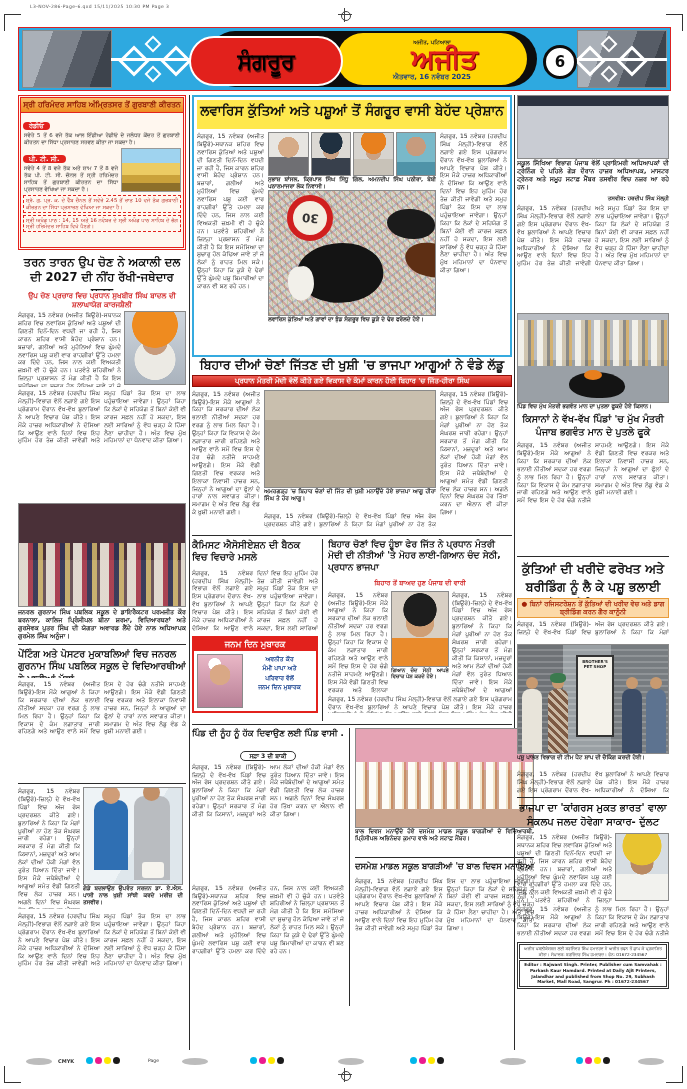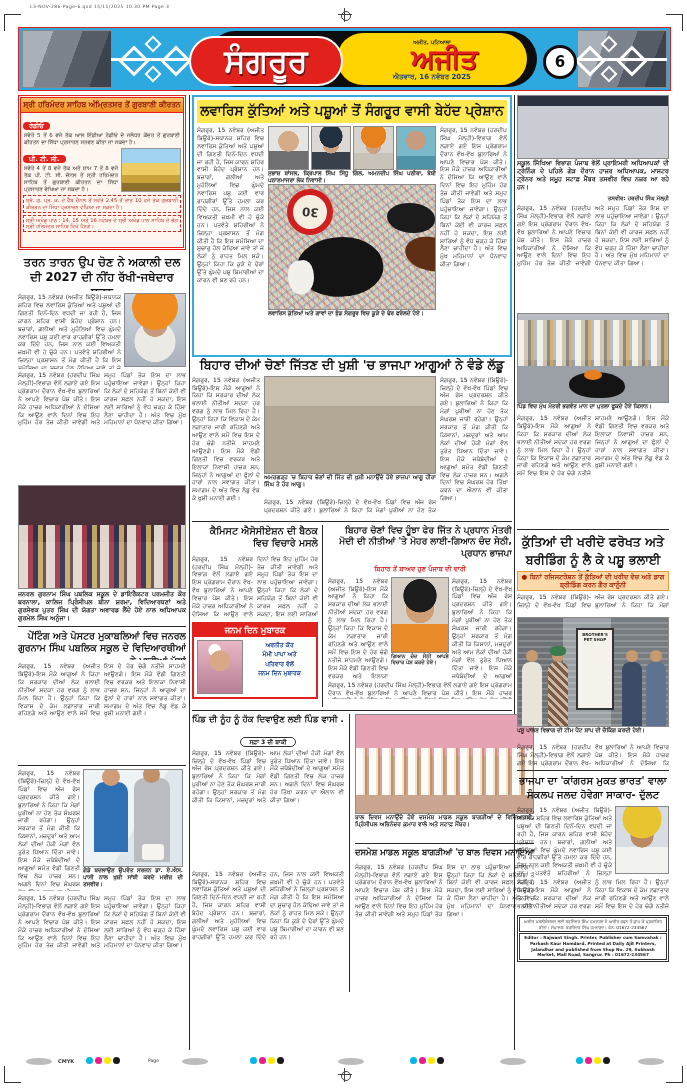--- a/index.html
+++ b/index.html
@@ -29,21 +29,21 @@
   .banner .bphoto{position:absolute;top:2px;width:88px;height:56px;border:1px solid #888;
       background:linear-gradient(110deg,#aab0b8 0 28%,#7d838c 28% 55%,#565c66 55% 80%,#3d434c 80%),
                  repeating-linear-gradient(0deg,rgba(255,255,255,.25) 0 2px,transparent 2px 7px);}
   .banner .bphoto.left{left:3px;} .banner .bphoto.right{right:3px;}
   .diamond{position:absolute;width:16px;height:16px;border:3px solid #fff;transform:rotate(45deg);background:transparent;}
   .diamond.small{width:8px;height:8px;border-width:2px;}
   .bline{position:absolute;top:30px;height:3px;background:#fff;}
   .black-pill{position:absolute;left:188px;top:3px;width:330px;height:56px;background:#0d0d0d;border-radius:28px;}
   .red-oval{position:absolute;left:170px;top:8px;width:150px;height:46px;background:#e2211c;border:2px solid #fff;
             border-radius:26px;display:flex;align-items:center;justify-content:center;
-            font-weight:bold;color:#ffffff;font-size:32px;text-shadow:1px 2px 0 #00000088;}
+            font-weight:bold;color:#000000;font-size:22px;text-shadow:1px 2px 0 #00000088;}
   .yellow-oval{position:absolute;left:318px;top:5px;width:190px;height:52px;background:#ffd400;border-radius:28px;
             display:flex;flex-direction:column;align-items:center;justify-content:center;overflow:hidden;}
   .yellow-oval .tag{font-size:5.5px;font-weight:bold;color:#222;background:#ffd400;margin-top:1px;}
   .yellow-oval .ttl{font-size:27px;line-height:26px;font-weight:bold;color:#e2211c;text-shadow:1px 1px 0 #7a0000;margin-left:25px;}
   .yellow-oval .dt{font-size:7px;font-weight:bold;color:#123d8c;margin-top:1px;}
   .num-badge{position:absolute;left:524px;top:17px;width:28px;height:28px;background:#fff;border:3px solid #0d0d0d;
             border-radius:50%;display:flex;align-items:center;justify-content:center;font-size:15px;font-weight:bold;color:#0d0d0d;}
   
   .vrule{position:absolute;width:1px;background:#2b2b2b;}
   .hrule{height:1px;background:#2b2b2b;margin:3px 0;}
@@ -61,31 +61,31 @@
   .gurbani{border:3px double #e2211c;background:#fff7ef;height:149px;overflow:hidden;}
   .gurbani .ghead{background:linear-gradient(#f9c06a,#ef8b1f);color:#8a1200;font-size:7.6px;font-weight:bold;
                   text-align:center;padding:2px 1px;border-bottom:1px solid #e2211c;}
   .pill{display:inline-block;background:#e2211c;color:#fff;font-size:6.5px;font-weight:bold;
         padding:0 6px;border-radius:8px;margin:2px 0 1px 2px;}
   .gtxt{font-size:5.4px;line-height:1.3;text-align:justify;color:#222;padding:0 3px;}
   .gphoto{float:right;width:58px;height:42px;margin:2px 2px 2px 3px;border:1px solid #999;
       background:linear-gradient(#9fd3ef 0 34%,#eccc63 34% 62%,#caa23a 62% 82%,#8d702a 82%);}
   .gnote{border:1px dashed #e2211c;margin:2px 2px;padding:1px 2px;font-size:5.2px;line-height:1.3;color:#b3261e;text-align:justify;}
   
-  .hl-lead{font-size:13.5px;line-height:1.25;text-align:center;white-space:nowrap;background:#ffe84d;padding:2px 0 4px;}
+  .hl-lead{font-size:13.5px;line-height:1.25;text-align:center;white-space:nowrap;background:#ffe84d;padding:2px 0 10px;}
   .sub-blue{background:linear-gradient(#57b1e3,#1767a9);color:#fff;font-weight:bold;font-size:10px;
             text-align:center;padding:2px 0;border:1px solid #0e4f86;}
   .hl-c1{font-size:12.5px;line-height:1.25;text-align:center;white-space:nowrap;}
   .sub-red{background:linear-gradient(#ef5a50,#c2170f);color:#fff;font-weight:bold;font-size:7px;
            text-align:center;padding:1px 0;border:1px solid #8e0d07;}
   .sub-orange{background:#fcd9a8;color:#a32207;font-weight:bold;font-size:6.6px;text-align:center;
            padding:1px 0;border:1px solid #e89b3a;}
   .hl-left{font-size:11.5px;line-height:1.3;text-align:center;}
   .sub-redtxt{color:#d01f1f;font-weight:bold;font-size:7.2px;text-align:center;line-height:1.3;}
-  .hl-small{font-size:9.5px;line-height:1.3;text-align:right;}
+  .hl-small{font-size:9.5px;line-height:1.3;text-align:left;}
   .hl-right{font-size:10.5px;line-height:1.35;text-align:center;color:#7c180c;}
   .hl-right-bk{font-size:9.5px;line-height:1.35;text-align:center;color:#111;}
   .hl-big-right{font-size:12.5px;line-height:1.4;text-align:center;}
   .contin-pill{display:inline-block;border:1px solid #333;border-radius:8px;font-size:6px;font-weight:bold;
            padding:0 8px;margin:1px 0 2px;}
   .bday-box{border:2px solid #e2211c;background:#fff;}
   .bday-title{background:#e2211c;color:#fff;font-weight:bold;font-size:8.5px;text-align:center;padding:1px 0;}
   .bday-body{display:flex;gap:3px;padding:3px;}
   .bday-lines{font-size:6px;font-weight:bold;color:#123d8c;line-height:1.6;text-align:center;flex:1;}
   
@@ -207,20 +207,21 @@
       <span class="pill">ਰੇਡੀਓ</span>
       <div class="gtxt">ਸਵੇਰੇ 5 ਤੋਂ 6 ਵਜੇ ਤੱਕ ਆਲ ਇੰਡੀਆ ਰੇਡੀਓ ਦੇ ਜਲੰਧਰ ਕੇਂਦਰ ਤੋਂ ਗੁਰਬਾਣੀ ਕੀਰਤਨ ਦਾ ਸਿੱਧਾ ਪ੍ਰਸਾਰਣ ਸਰਵਣ ਕੀਤਾ ਜਾ ਸਕਦਾ ਹੈ।</div>
       <div class="gphoto"></div>
       <span class="pill">ਪੀ. ਟੀ. ਸੀ.</span>
       <div class="gtxt">ਸਵੇਰੇ 4 ਤੋਂ 8 ਵਜੇ ਤੱਕ ਅਤੇ ਸ਼ਾਮ 7 ਤੋਂ 8 ਵਜੇ ਤੱਕ ਪੀ. ਟੀ. ਸੀ. ਚੈਨਲ ਤੋਂ ਸ੍ਰੀ ਹਰਿਮੰਦਰ ਸਾਹਿਬ ਤੋਂ ਗੁਰਬਾਣੀ ਕੀਰਤਨ ਦਾ ਸਿੱਧਾ ਪ੍ਰਸਾਰਣ ਵੇਖਿਆ ਜਾ ਸਕਦਾ ਹੈ।</div>
       <div class="gnote">ਸ਼੍ਰੋ. ਗੁ. ਪ੍ਰ. ਕ. ਦੇ ਵੈੱਬ ਚੈਨਲ ਤੋਂ ਸਵੇਰੇ 2.45 ਤੋਂ ਰਾਤ 10 ਵਜੇ ਤੱਕ ਗੁਰਬਾਣੀ ਕੀਰਤਨ ਦਾ ਸਿੱਧਾ ਪ੍ਰਸਾਰਣ ਵੇਖਿਆ ਜਾ ਸਕਦਾ ਹੈ।</div>
       <div class="gnote">ਸ੍ਰੀ ਅਖੰਡ ਪਾਠ : 14, 15 ਅਤੇ 16 ਨਵੰਬਰ ਦੇ ਸ੍ਰੀ ਅਖੰਡ ਪਾਠ ਸਾਹਿਬ ਦੇ ਭੋਗ ਸ੍ਰੀ ਹਰਿਮੰਦਰ ਸਾਹਿਬ ਵਿਖੇ ਪੈਣਗੇ।</div>
     </div>
 
     <div class="hl hl-left" style="height:36px;margin-top:5px;">ਤਰਨ ਤਾਰਨ ਉਪ ਚੋਣ ਨੇ ਅਕਾਲੀ ਦਲ ਦੀ 2027 ਦੀ ਨੀਂਹ ਰੱਖੀ-ਜਥੇਦਾਰ ਬੂਦਨ</div>
+    <div class="sub-redtxt" style="height:18px;">ਉਪ ਚੋਣ ਪ੍ਰਚਾਰ ਵਿਚ ਪ੍ਰਧਾਨ ਸੁਖਬੀਰ ਸਿੰਘ ਬਾਦਲ ਦੀ ਸ਼ਲਾਘਾਯੋਗ ਕਾਰਜਸ਼ੈਲੀ</div>
     <div style="display:flex;gap:3px;height:76px;margin-top:2px;">
       <div class="bt" style="flex:1;">ਸੰਗਰੂਰ, 15 ਨਵੰਬਰ (ਅਜੀਤ ਬਿਊਰੋ)-ਸਥਾਨਕ ਸ਼ਹਿਰ ਵਿਚ ਲਵਾਰਿਸ ਕੁੱਤਿਆਂ ਅਤੇ ਪਸ਼ੂਆਂ ਦੀ ਗਿਣਤੀ ਦਿਨੋਂ-ਦਿਨ ਵਧਦੀ ਜਾ ਰਹੀ ਹੈ, ਜਿਸ ਕਾਰਨ ਸ਼ਹਿਰ ਵਾਸੀ ਬੇਹੱਦ ਪ੍ਰੇਸ਼ਾਨ ਹਨ। ਬਜ਼ਾਰਾਂ, ਗਲੀਆਂ ਅਤੇ ਮੁਹੱਲਿਆਂ ਵਿਚ ਘੁੰਮਦੇ ਲਵਾਰਿਸ ਪਸ਼ੂ ਕਈ ਵਾਰ ਰਾਹਗੀਰਾਂ ਉੱਤੇ ਹਮਲਾ ਕਰ ਦਿੰਦੇ ਹਨ, ਜਿਸ ਨਾਲ ਕਈ ਵਿਅਕਤੀ ਜ਼ਖ਼ਮੀ ਵੀ ਹੋ ਚੁੱਕੇ ਹਨ। ਪਤਵੰਤੇ ਸ਼ਹਿਰੀਆਂ ਨੇ ਜ਼ਿਲ੍ਹਾ ਪ੍ਰਸ਼ਾਸਨ ਤੋਂ ਮੰਗ ਕੀਤੀ ਹੈ ਕਿ ਇਸ ਸਮੱਸਿਆ ਦਾ ਸੁਚਾਰੂ ਹੱਲ ਕੱਢਿਆ ਜਾਵੇ ਤਾਂ ਜੋ ਲੋਕਾਂ ਨੂੰ ਰਾਹਤ ਮਿਲ ਸਕੇ। ਉਨ੍ਹਾਂ ਕਿਹਾ ਕਿ ਕੂੜੇ ਦੇ ਢੇਰਾਂ ਉੱਤੇ ਘੁੰਮਦੇ ਪਸ਼ੂ ਬਿਮਾਰੀਆਂ ਦਾ ਕਾਰਨ ਵੀ ਬਣ ਰਹੇ ਹਨ।</div>
       <div class="portrait pt-akali" style="width:60px;height:72px;"></div>
     </div>
     <div class="bt cols2" style="height:110px;margin-top:2px;">ਸੰਗਰੂਰ, 15 ਨਵੰਬਰ (ਹਰਦੀਪ ਸਿੰਘ ਮੱਲ੍ਹੀ)-ਵਿਭਾਗ ਵੱਲੋਂ ਲਗਾਏ ਗਏ ਇਸ ਪ੍ਰੋਗਰਾਮ ਦੌਰਾਨ ਵੱਖ-ਵੱਖ ਬੁਲਾਰਿਆਂ ਨੇ ਆਪਣੇ ਵਿਚਾਰ ਪੇਸ਼ ਕੀਤੇ। ਇਸ ਮੌਕੇ ਹਾਜ਼ਰ ਅਧਿਕਾਰੀਆਂ ਨੇ ਦੱਸਿਆ ਕਿ ਆਉਣ ਵਾਲੇ ਦਿਨਾਂ ਵਿਚ ਇਹ ਮੁਹਿੰਮ ਹੋਰ ਤੇਜ਼ ਕੀਤੀ ਜਾਵੇਗੀ ਅਤੇ ਸਮੂਹ ਪਿੰਡਾਂ ਤੱਕ ਇਸ ਦਾ ਲਾਭ ਪਹੁੰਚਾਇਆ ਜਾਵੇਗਾ। ਉਨ੍ਹਾਂ ਕਿਹਾ ਕਿ ਲੋਕਾਂ ਦੇ ਸਹਿਯੋਗ ਤੋਂ ਬਿਨਾਂ ਕੋਈ ਵੀ ਕਾਰਜ ਸਫ਼ਲ ਨਹੀਂ ਹੋ ਸਕਦਾ, ਇਸ ਲਈ ਸਾਰਿਆਂ ਨੂੰ ਵੱਧ ਚੜ੍ਹ ਕੇ ਹਿੱਸਾ ਲੈਣਾ ਚਾਹੀਦਾ ਹੈ। ਅੰਤ ਵਿਚ ਮੁੱਖ ਮਹਿਮਾਨਾਂ ਦਾ ਧੰਨਵਾਦ ਕੀਤਾ ਗਿਆ।</div>
 
     <div class="photo ph-award" style="height:102px;margin-top:4px;">
         <div class="row"></div>
       </div>
     <div class="cap" style="height:33px;margin-top:1px;">ਜਨਰਲ ਗੁਰਨਾਮ ਸਿੰਘ ਪਬਲਿਕ ਸਕੂਲ ਦੇ ਡਾਇਰੈਕਟਰ ਪਰਮਜੀਤ ਕੌਰ ਬਰਨਾਲਾ, ਕਾਲਿਜ ਪ੍ਰਿੰਸੀਪਲ ਬੀਨਾ ਸ਼ਰਮਾ, ਵਿਦਿਆਰਥਣਾਂ ਅਤੇ ਗੁਰਸੇਵਕ ਪੁਤਰ ਸਿੰਘ ਦੀ ਯੋਗਤਾ ਅਵਾਰਡ ਲੈਂਦੇ ਹੋਏ ਨਾਲ ਅਧਿਆਪਕ ਗੁਰਮੇਲ ਸਿੰਘ ਅਨੂੰਜਾ।</div>
@@ -267,20 +268,21 @@
                 <span>30</span>
               </div>
           </div>
           <div class="cap" style="height:12px;font-size:5.6px;">ਲਵਾਰਿਸ ਕੁੱਤਿਆਂ ਅਤੇ ਗਾਵਾਂ ਦਾ ਝੁੰਡ ਸੰਗਰੂਰ ਵਿਚ ਕੂੜੇ ਦੇ ਢੇਰ ਫਰੋਲਦੇ ਹੋਏ।</div>
         </div>
         <div class="bt" style="width:68px;height:200px;">ਸੰਗਰੂਰ, 15 ਨਵੰਬਰ (ਹਰਦੀਪ ਸਿੰਘ ਮੱਲ੍ਹੀ)-ਵਿਭਾਗ ਵੱਲੋਂ ਲਗਾਏ ਗਏ ਇਸ ਪ੍ਰੋਗਰਾਮ ਦੌਰਾਨ ਵੱਖ-ਵੱਖ ਬੁਲਾਰਿਆਂ ਨੇ ਆਪਣੇ ਵਿਚਾਰ ਪੇਸ਼ ਕੀਤੇ। ਇਸ ਮੌਕੇ ਹਾਜ਼ਰ ਅਧਿਕਾਰੀਆਂ ਨੇ ਦੱਸਿਆ ਕਿ ਆਉਣ ਵਾਲੇ ਦਿਨਾਂ ਵਿਚ ਇਹ ਮੁਹਿੰਮ ਹੋਰ ਤੇਜ਼ ਕੀਤੀ ਜਾਵੇਗੀ ਅਤੇ ਸਮੂਹ ਪਿੰਡਾਂ ਤੱਕ ਇਸ ਦਾ ਲਾਭ ਪਹੁੰਚਾਇਆ ਜਾਵੇਗਾ। ਉਨ੍ਹਾਂ ਕਿਹਾ ਕਿ ਲੋਕਾਂ ਦੇ ਸਹਿਯੋਗ ਤੋਂ ਬਿਨਾਂ ਕੋਈ ਵੀ ਕਾਰਜ ਸਫ਼ਲ ਨਹੀਂ ਹੋ ਸਕਦਾ, ਇਸ ਲਈ ਸਾਰਿਆਂ ਨੂੰ ਵੱਧ ਚੜ੍ਹ ਕੇ ਹਿੱਸਾ ਲੈਣਾ ਚਾਹੀਦਾ ਹੈ। ਅੰਤ ਵਿਚ ਮੁੱਖ ਮਹਿਮਾਨਾਂ ਦਾ ਧੰਨਵਾਦ ਕੀਤਾ ਗਿਆ।</div>
       </div>
     </div>
 
     <div class="hl hl-c1" style="">ਬਿਹਾਰ ਦੀਆਂ ਚੋਣਾਂ ਜਿੱਤਣ ਦੀ ਖੁਸ਼ੀ 'ਚ ਭਾਜਪਾ ਆਗੂਆਂ ਨੇ ਵੰਡੇ ਲੱਡੂ</div>
+    <div class="sub-red" style="margin-top:2px;">ਪ੍ਰਧਾਨ ਮੰਤਰੀ ਮੋਦੀ ਵੱਲੋਂ ਕੀਤੇ ਗਏ ਵਿਕਾਸ ਦੇ ਕੰਮਾਂ ਕਾਰਨ ਹੋਈ ਬਿਹਾਰ 'ਚ ਜਿੱਤ-ਹੀਰਾ ਸਿੰਘ</div>
     <div style="display:flex;gap:4px;margin-top:3px;height:142px;">
       <div class="bt" style="width:68px;">ਸੰਗਰੂਰ, 15 ਨਵੰਬਰ (ਅਜੀਤ ਬਿਊਰੋ)-ਇਸ ਮੌਕੇ ਆਗੂਆਂ ਨੇ ਕਿਹਾ ਕਿ ਸਰਕਾਰ ਦੀਆਂ ਲੋਕ ਭਲਾਈ ਨੀਤੀਆਂ ਸਦਕਾ ਹਰ ਵਰਗ ਨੂੰ ਲਾਭ ਮਿਲ ਰਿਹਾ ਹੈ। ਉਨ੍ਹਾਂ ਕਿਹਾ ਕਿ ਵਿਕਾਸ ਦੇ ਕੰਮ ਲਗਾਤਾਰ ਜਾਰੀ ਰਹਿਣਗੇ ਅਤੇ ਆਉਣ ਵਾਲੇ ਸਮੇਂ ਵਿਚ ਇਸ ਦੇ ਹੋਰ ਚੰਗੇ ਨਤੀਜੇ ਸਾਹਮਣੇ ਆਉਣਗੇ। ਇਸ ਮੌਕੇ ਵੱਡੀ ਗਿਣਤੀ ਵਿਚ ਵਰਕਰ ਅਤੇ ਇਲਾਕਾ ਨਿਵਾਸੀ ਹਾਜ਼ਰ ਸਨ, ਜਿਨ੍ਹਾਂ ਨੇ ਆਗੂਆਂ ਦਾ ਫੁੱਲਾਂ ਦੇ ਹਾਰਾਂ ਨਾਲ ਸਵਾਗਤ ਕੀਤਾ। ਸਮਾਗਮ ਦੇ ਅੰਤ ਵਿਚ ਲੱਡੂ ਵੰਡ ਕੇ ਖੁਸ਼ੀ ਮਨਾਈ ਗਈ।</div>
       <div style="width:172px;">
         <div class="photo ph-bjp" style="height:96px;"></div>
         <div class="cap" style="height:24px;font-size:5.8px;">ਅਮਰਗੜ੍ਹ 'ਚ ਬਿਹਾਰ ਚੋਣਾਂ ਦੀ ਜਿੱਤ ਦੀ ਖੁਸ਼ੀ ਮਨਾਉਂਦੇ ਹੋਏ ਭਾਜਪਾ ਆਗੂ ਹੀਰਾ ਸਿੰਘ ਤੇ ਹੋਰ ਆਗੂ।</div>
         <div class="bt" style="height:16px;">ਸੰਗਰੂਰ, 15 ਨਵੰਬਰ (ਬਿਊਰੋ)-ਜ਼ਿਲ੍ਹੇ ਦੇ ਵੱਖ-ਵੱਖ ਪਿੰਡਾਂ ਵਿਚ ਅੱਜ ਰੋਸ ਪ੍ਰਦਰਸ਼ਨ ਕੀਤੇ ਗਏ। ਬੁਲਾਰਿਆਂ ਨੇ ਕਿਹਾ ਕਿ ਮੰਗਾਂ ਪੂਰੀਆਂ ਨਾ ਹੋਣ ਤੱਕ ਸੰਘਰਸ਼ ਜਾਰੀ ਰਹੇਗਾ। ਉਨ੍ਹਾਂ ਸਰਕਾਰ ਤੋਂ ਮੰਗ ਕੀਤੀ ਕਿ ਕਿਸਾਨਾਂ, ਮਜ਼ਦੂਰਾਂ ਅਤੇ ਆਮ ਲੋਕਾਂ ਦੀਆਂ ਹੱਕੀ ਮੰਗਾਂ ਵੱਲ ਤੁਰੰਤ ਧਿਆਨ ਦਿੱਤਾ ਜਾਵੇ। ਇਸ ਮੌਕੇ ਜਥੇਬੰਦੀਆਂ ਦੇ ਆਗੂਆਂ ਸਮੇਤ ਵੱਡੀ ਗਿਣਤੀ ਵਿਚ ਲੋਕ ਹਾਜ਼ਰ ਸਨ। ਅਗਲੇ ਦਿਨਾਂ ਵਿਚ ਸੰਘਰਸ਼ ਹੋਰ ਤਿੱਖਾ ਕਰਨ ਦਾ ਐਲਾਨ ਵੀ ਕੀਤਾ ਗਿਆ।</div>
       </div>
       <div class="bt" style="width:68px;">ਸੰਗਰੂਰ, 15 ਨਵੰਬਰ (ਬਿਊਰੋ)-ਜ਼ਿਲ੍ਹੇ ਦੇ ਵੱਖ-ਵੱਖ ਪਿੰਡਾਂ ਵਿਚ ਅੱਜ ਰੋਸ ਪ੍ਰਦਰਸ਼ਨ ਕੀਤੇ ਗਏ। ਬੁਲਾਰਿਆਂ ਨੇ ਕਿਹਾ ਕਿ ਮੰਗਾਂ ਪੂਰੀਆਂ ਨਾ ਹੋਣ ਤੱਕ ਸੰਘਰਸ਼ ਜਾਰੀ ਰਹੇਗਾ। ਉਨ੍ਹਾਂ ਸਰਕਾਰ ਤੋਂ ਮੰਗ ਕੀਤੀ ਕਿ ਕਿਸਾਨਾਂ, ਮਜ਼ਦੂਰਾਂ ਅਤੇ ਆਮ ਲੋਕਾਂ ਦੀਆਂ ਹੱਕੀ ਮੰਗਾਂ ਵੱਲ ਤੁਰੰਤ ਧਿਆਨ ਦਿੱਤਾ ਜਾਵੇ। ਇਸ ਮੌਕੇ ਜਥੇਬੰਦੀਆਂ ਦੇ ਆਗੂਆਂ ਸਮੇਤ ਵੱਡੀ ਗਿਣਤੀ ਵਿਚ ਲੋਕ ਹਾਜ਼ਰ ਸਨ। ਅਗਲੇ ਦਿਨਾਂ ਵਿਚ ਸੰਘਰਸ਼ ਹੋਰ ਤਿੱਖਾ ਕਰਨ ਦਾ ਐਲਾਨ ਵੀ ਕੀਤਾ ਗਿਆ।</div>
     </div>
 
@@ -348,20 +350,21 @@
     <span class="credit">ਤਸਵੀਰ: ਹਰਦੀਪ ਸਿੰਘ ਮੱਲ੍ਹੀ</span>
 
     <div class="bt cols2" style="height:106px;margin-top:2px;">ਸੰਗਰੂਰ, 15 ਨਵੰਬਰ (ਹਰਦੀਪ ਸਿੰਘ ਮੱਲ੍ਹੀ)-ਵਿਭਾਗ ਵੱਲੋਂ ਲਗਾਏ ਗਏ ਇਸ ਪ੍ਰੋਗਰਾਮ ਦੌਰਾਨ ਵੱਖ-ਵੱਖ ਬੁਲਾਰਿਆਂ ਨੇ ਆਪਣੇ ਵਿਚਾਰ ਪੇਸ਼ ਕੀਤੇ। ਇਸ ਮੌਕੇ ਹਾਜ਼ਰ ਅਧਿਕਾਰੀਆਂ ਨੇ ਦੱਸਿਆ ਕਿ ਆਉਣ ਵਾਲੇ ਦਿਨਾਂ ਵਿਚ ਇਹ ਮੁਹਿੰਮ ਹੋਰ ਤੇਜ਼ ਕੀਤੀ ਜਾਵੇਗੀ ਅਤੇ ਸਮੂਹ ਪਿੰਡਾਂ ਤੱਕ ਇਸ ਦਾ ਲਾਭ ਪਹੁੰਚਾਇਆ ਜਾਵੇਗਾ। ਉਨ੍ਹਾਂ ਕਿਹਾ ਕਿ ਲੋਕਾਂ ਦੇ ਸਹਿਯੋਗ ਤੋਂ ਬਿਨਾਂ ਕੋਈ ਵੀ ਕਾਰਜ ਸਫ਼ਲ ਨਹੀਂ ਹੋ ਸਕਦਾ, ਇਸ ਲਈ ਸਾਰਿਆਂ ਨੂੰ ਵੱਧ ਚੜ੍ਹ ਕੇ ਹਿੱਸਾ ਲੈਣਾ ਚਾਹੀਦਾ ਹੈ। ਅੰਤ ਵਿਚ ਮੁੱਖ ਮਹਿਮਾਨਾਂ ਦਾ ਧੰਨਵਾਦ ਕੀਤਾ ਗਿਆ।</div>
 
     <div class="photo ph-protest" style="height:88px;margin-top:3px;">
       <div class="crowd"></div>
       <div class="smoke"></div>
       <div class="fire"></div>
     </div>
     <div class="cap" style="height:9px;font-size:5.6px;">ਪਿੰਡ ਵਿਚ ਮੁੱਖ ਮੰਤਰੀ ਭਗਵੰਤ ਮਾਨ ਦਾ ਪੁਤਲਾ ਫੂਕਦੇ ਹੋਏ ਕਿਸਾਨ।</div>
+    <div class="hl hl-right-bk" style="height:26px;margin-top:1px;">ਕਿਸਾਨਾਂ ਨੇ ਵੱਖ-ਵੱਖ ਪਿੰਡਾਂ 'ਚ ਮੁੱਖ ਮੰਤਰੀ ਪੰਜਾਬ ਭਗਵੰਤ ਮਾਨ ਦੇ ਪੁਤਲੇ ਫੂਕੇ</div>
     <div class="bt cols2" style="height:112px;margin-top:2px;">ਸੰਗਰੂਰ, 15 ਨਵੰਬਰ (ਅਜੀਤ ਬਿਊਰੋ)-ਇਸ ਮੌਕੇ ਆਗੂਆਂ ਨੇ ਕਿਹਾ ਕਿ ਸਰਕਾਰ ਦੀਆਂ ਲੋਕ ਭਲਾਈ ਨੀਤੀਆਂ ਸਦਕਾ ਹਰ ਵਰਗ ਨੂੰ ਲਾਭ ਮਿਲ ਰਿਹਾ ਹੈ। ਉਨ੍ਹਾਂ ਕਿਹਾ ਕਿ ਵਿਕਾਸ ਦੇ ਕੰਮ ਲਗਾਤਾਰ ਜਾਰੀ ਰਹਿਣਗੇ ਅਤੇ ਆਉਣ ਵਾਲੇ ਸਮੇਂ ਵਿਚ ਇਸ ਦੇ ਹੋਰ ਚੰਗੇ ਨਤੀਜੇ ਸਾਹਮਣੇ ਆਉਣਗੇ। ਇਸ ਮੌਕੇ ਵੱਡੀ ਗਿਣਤੀ ਵਿਚ ਵਰਕਰ ਅਤੇ ਇਲਾਕਾ ਨਿਵਾਸੀ ਹਾਜ਼ਰ ਸਨ, ਜਿਨ੍ਹਾਂ ਨੇ ਆਗੂਆਂ ਦਾ ਫੁੱਲਾਂ ਦੇ ਹਾਰਾਂ ਨਾਲ ਸਵਾਗਤ ਕੀਤਾ। ਸਮਾਗਮ ਦੇ ਅੰਤ ਵਿਚ ਲੱਡੂ ਵੰਡ ਕੇ ਖੁਸ਼ੀ ਮਨਾਈ ਗਈ।</div>
 
     <div class="hrule"></div>
     <div class="hl hl-big-right" style="height:38px;">ਕੁੱਤਿਆਂ ਦੀ ਖਰੀਦੋ ਫਰੋਖਤ ਅਤੇ ਬਰੀਡਿੰਗ ਨੂੰ ਲੈ ਕੇ ਪਸ਼ੂ ਭਲਾਈ ਬੋਰਡ ਹੋਇਆ ਸਖ਼ਤ</div>
     <div class="sub-orange">● ਬਿਨਾਂ ਰਜਿਸਟਰੇਸ਼ਨ ਤੋਂ ਕੁੱਤਿਆਂ ਦੀ ਖਰੀਦ ਵੇਚ ਅਤੇ ਡਾਗ ਬ੍ਰੀਡਿੰਗ ਕਰਨ ਗੈਰ ਕਾਨੂੰਨੀ</div>
     <div class="bt cols2" style="height:22px;margin-top:2px;">ਸੰਗਰੂਰ, 15 ਨਵੰਬਰ (ਬਿਊਰੋ)-ਜ਼ਿਲ੍ਹੇ ਦੇ ਵੱਖ-ਵੱਖ ਪਿੰਡਾਂ ਵਿਚ ਅੱਜ ਰੋਸ ਪ੍ਰਦਰਸ਼ਨ ਕੀਤੇ ਗਏ। ਬੁਲਾਰਿਆਂ ਨੇ ਕਿਹਾ ਕਿ ਮੰਗਾਂ ਪੂਰੀਆਂ ਨਾ ਹੋਣ ਤੱਕ ਸੰਘਰਸ਼ ਜਾਰੀ ਰਹੇਗਾ। ਉਨ੍ਹਾਂ ਸਰਕਾਰ ਤੋਂ ਮੰਗ ਕੀਤੀ ਕਿ ਕਿਸਾਨਾਂ, ਮਜ਼ਦੂਰਾਂ ਅਤੇ ਆਮ ਲੋਕਾਂ ਦੀਆਂ ਹੱਕੀ ਮੰਗਾਂ ਵੱਲ ਤੁਰੰਤ ਧਿਆਨ ਦਿੱਤਾ ਜਾਵੇ। ਇਸ ਮੌਕੇ ਜਥੇਬੰਦੀਆਂ ਦੇ ਆਗੂਆਂ ਸਮੇਤ ਵੱਡੀ ਗਿਣਤੀ ਵਿਚ ਲੋਕ ਹਾਜ਼ਰ ਸਨ। ਅਗਲੇ ਦਿਨਾਂ ਵਿਚ ਸੰਘਰਸ਼ ਹੋਰ ਤਿੱਖਾ ਕਰਨ ਦਾ ਐਲਾਨ ਵੀ ਕੀਤਾ ਗਿਆ।</div>
     <div class="photo ph-shop" style="height:108px;margin-top:2px;">
       <div class="shutter"></div>
       <div class="board">
           <span>BROTHER'S PET SHOP</span>

